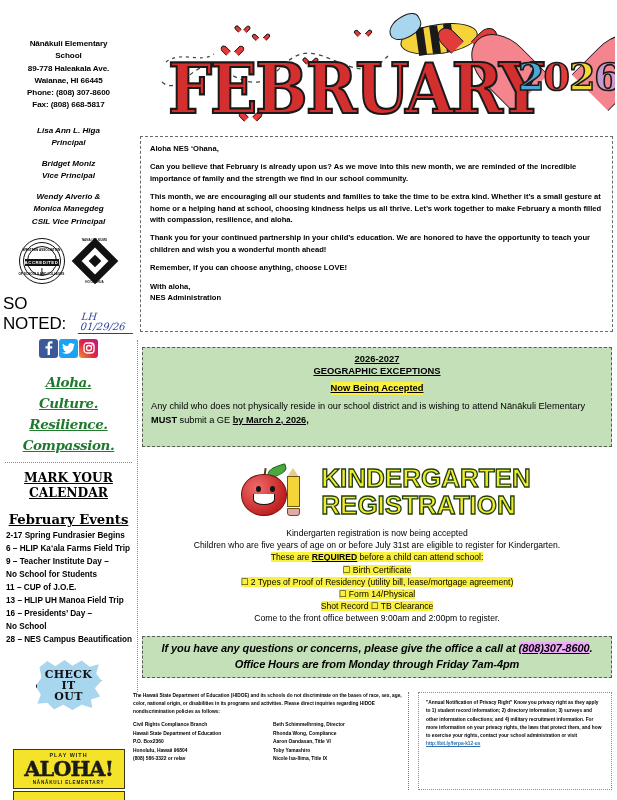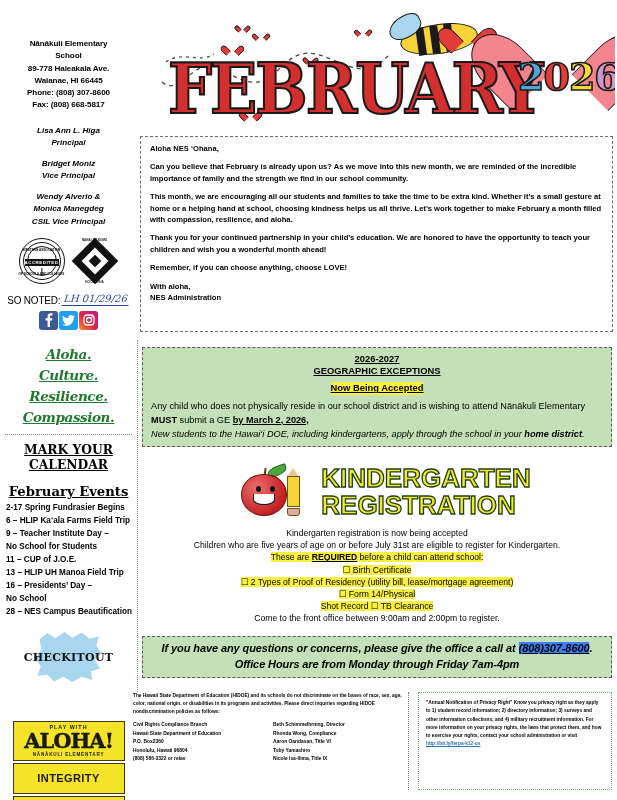--- a/index.html
+++ b/index.html
@@ -68,21 +68,21 @@
   .seal-diamond .d-txt {
     position:absolute; inset:0; font-size:3px; font-weight:bold; color:#111;
   }
   .seal-diamond .dt-t { position:absolute; top:1px; left:0; right:0; text-align:center; }
   .seal-diamond .dt-b { position:absolute; bottom:1px; left:0; right:0; text-align:center; }
 
   .so-noted {
     display: flex; align-items: flex-end; justify-content: center;
     margin-top: 9px; gap: 2px;
   }
-  .so-noted-label { font-size: 10px; letter-spacing: -0.2px; }
+  .so-noted-label { font-size: 17px; letter-spacing: -0.2px; }
   .signature {
     font-family: "DejaVu Serif", serif; font-style: italic;
     color: #2b3f9e; font-size: 10px; border-bottom: 1.3px solid #2b3f9e;
     padding: 0 2px 1px 2px; line-height: 1; transform: skewX(-6deg);
   }
   .social { display:flex; justify-content:center; gap:1px; margin-top:5px; }
   .soc { width: 19px; height: 19px; border-radius: 3px; display:flex; align-items:center; justify-content:center; }
   .soc-fb { background: #3b5998; }
   .soc-tw { background: #1da1f2; }
   .soc-ig { background: linear-gradient(45deg,#f09433,#dc2743 45%,#bc1888); }
@@ -115,21 +115,21 @@
   }
   .check-it-out {
     margin: 12px auto 0 auto; width: 66px; height: 52px; position: relative;
   }
   .cio-burst {
     position:absolute; inset:0; background:#a9d6ef;
     border:1.6px solid #1a1a1a;
     clip-path: polygon(6% 16%, 18% 4%, 30% 14%, 44% 2%, 56% 13%, 70% 3%, 82% 15%, 96% 10%, 92% 28%, 100% 42%, 90% 56%, 98% 72%, 84% 78%, 86% 94%, 70% 88%, 56% 98%, 42% 88%, 28% 97%, 18% 84%, 3% 86%, 8% 68%, 0% 52%, 9% 36%);
   }
   .cio-txt {
-    position:absolute; inset:0; display:flex; flex-direction:row;
+    position:absolute; inset:0; display:flex; flex-direction:column;
     align-items:center; justify-content:center;
     font-family:"DejaVu Serif", serif; font-weight:bold;
     font-size:11px; line-height:1.0; color:#111; letter-spacing:0.3px;
   }
   .cio-txt span { display:block; }
 
   .aloha-banner {
     margin: 0 auto; width: 112px;
   }
   .ab-main {
@@ -276,21 +276,21 @@
   .call-box {
     position:absolute; left:142px; top:636px; width:470px; height:42px;
     background:#c3e0b8; border:1.5px dashed #5a5a5a;
     display:flex; align-items:center; justify-content:center;
     padding: 3px 8px;
   }
   .call-text {
     text-align:center; font-style:italic; font-weight:bold;
     font-size:11px; line-height:1.42; letter-spacing:-0.1px;
   }
-  .phone-hl { background:#3b82f6; text-decoration:underline; }
+  .phone-hl { background:#f0abfc; text-decoration:underline; }
 
   
   .footer-left {
     position:absolute; left:133px; top:692px; width:276px; height:98px;
     border-right: 1px dotted #777; padding-right:5px;
   }
   .fl-intro { font-size:4.8px; line-height:1.62; font-weight:600; }
   .fl-cols { display:flex; margin-top:6px; gap:10px; }
   .fl-c1 { width:130px; }
   .fl-c2 { width:126px; }
@@ -480,21 +480,20 @@
       <div>NES Administration</div>
     </div>
   </div>
 
   <div class="geo-box">
     <div class="geo-h1">2026-2027</div>
     <div class="geo-h2">GEOGRAPHIC EXCEPTIONS</div>
     <div class="geo-h3-wrap"><span class="geo-h3">Now Being Accepted</span></div>
     <div class="geo-body">
       <span>Any child who does not physically reside in our school district and is wishing to attend Nānākuli Elementary </span><b>MUST</b><span> submit a GE </span><span class="u">by March 2, 2026,</span>
-      <div class="it" style="margin-top:1px;"><span>New students to the Hawai‘i DOE, including kindergartens, apply through the school in your </span><b>home district</b><span>.</span></div>
     </div>
   </div>
 
   <div class="kinder-wrap">
     <div class="kinder-head">
       <div class="apple-art">
         <div class="apple-leaf"></div>
         <div class="apple-stem"></div>
         <div class="apple-body"></div>
         <div class="apple-eye" style="left:33px;"></div>

